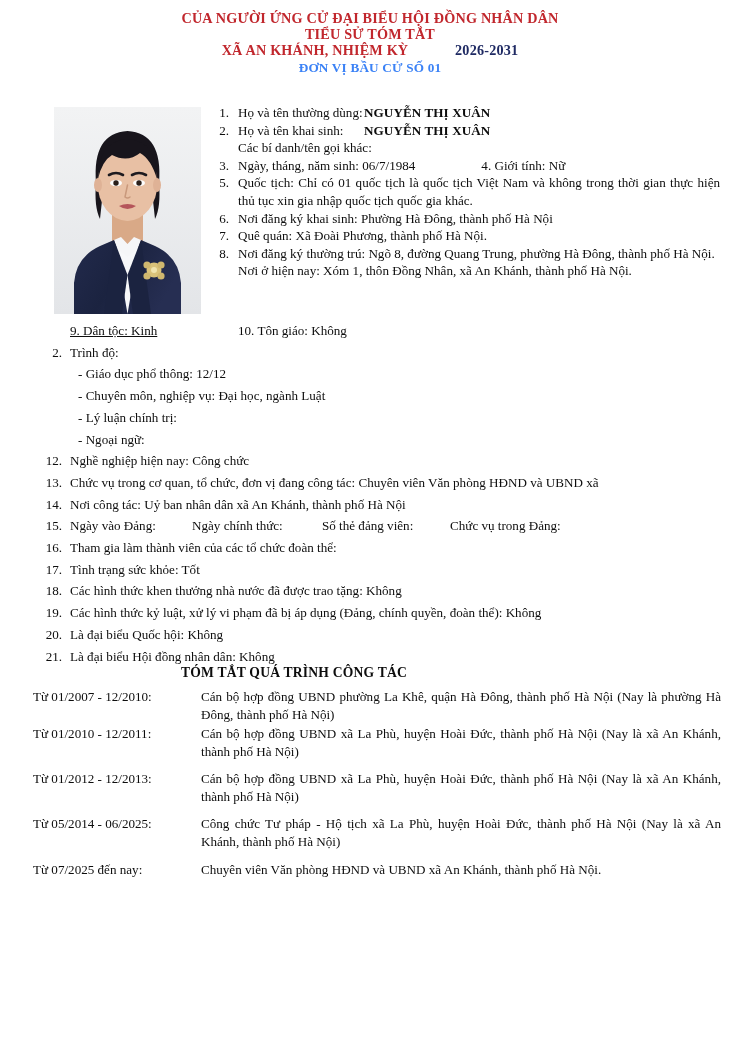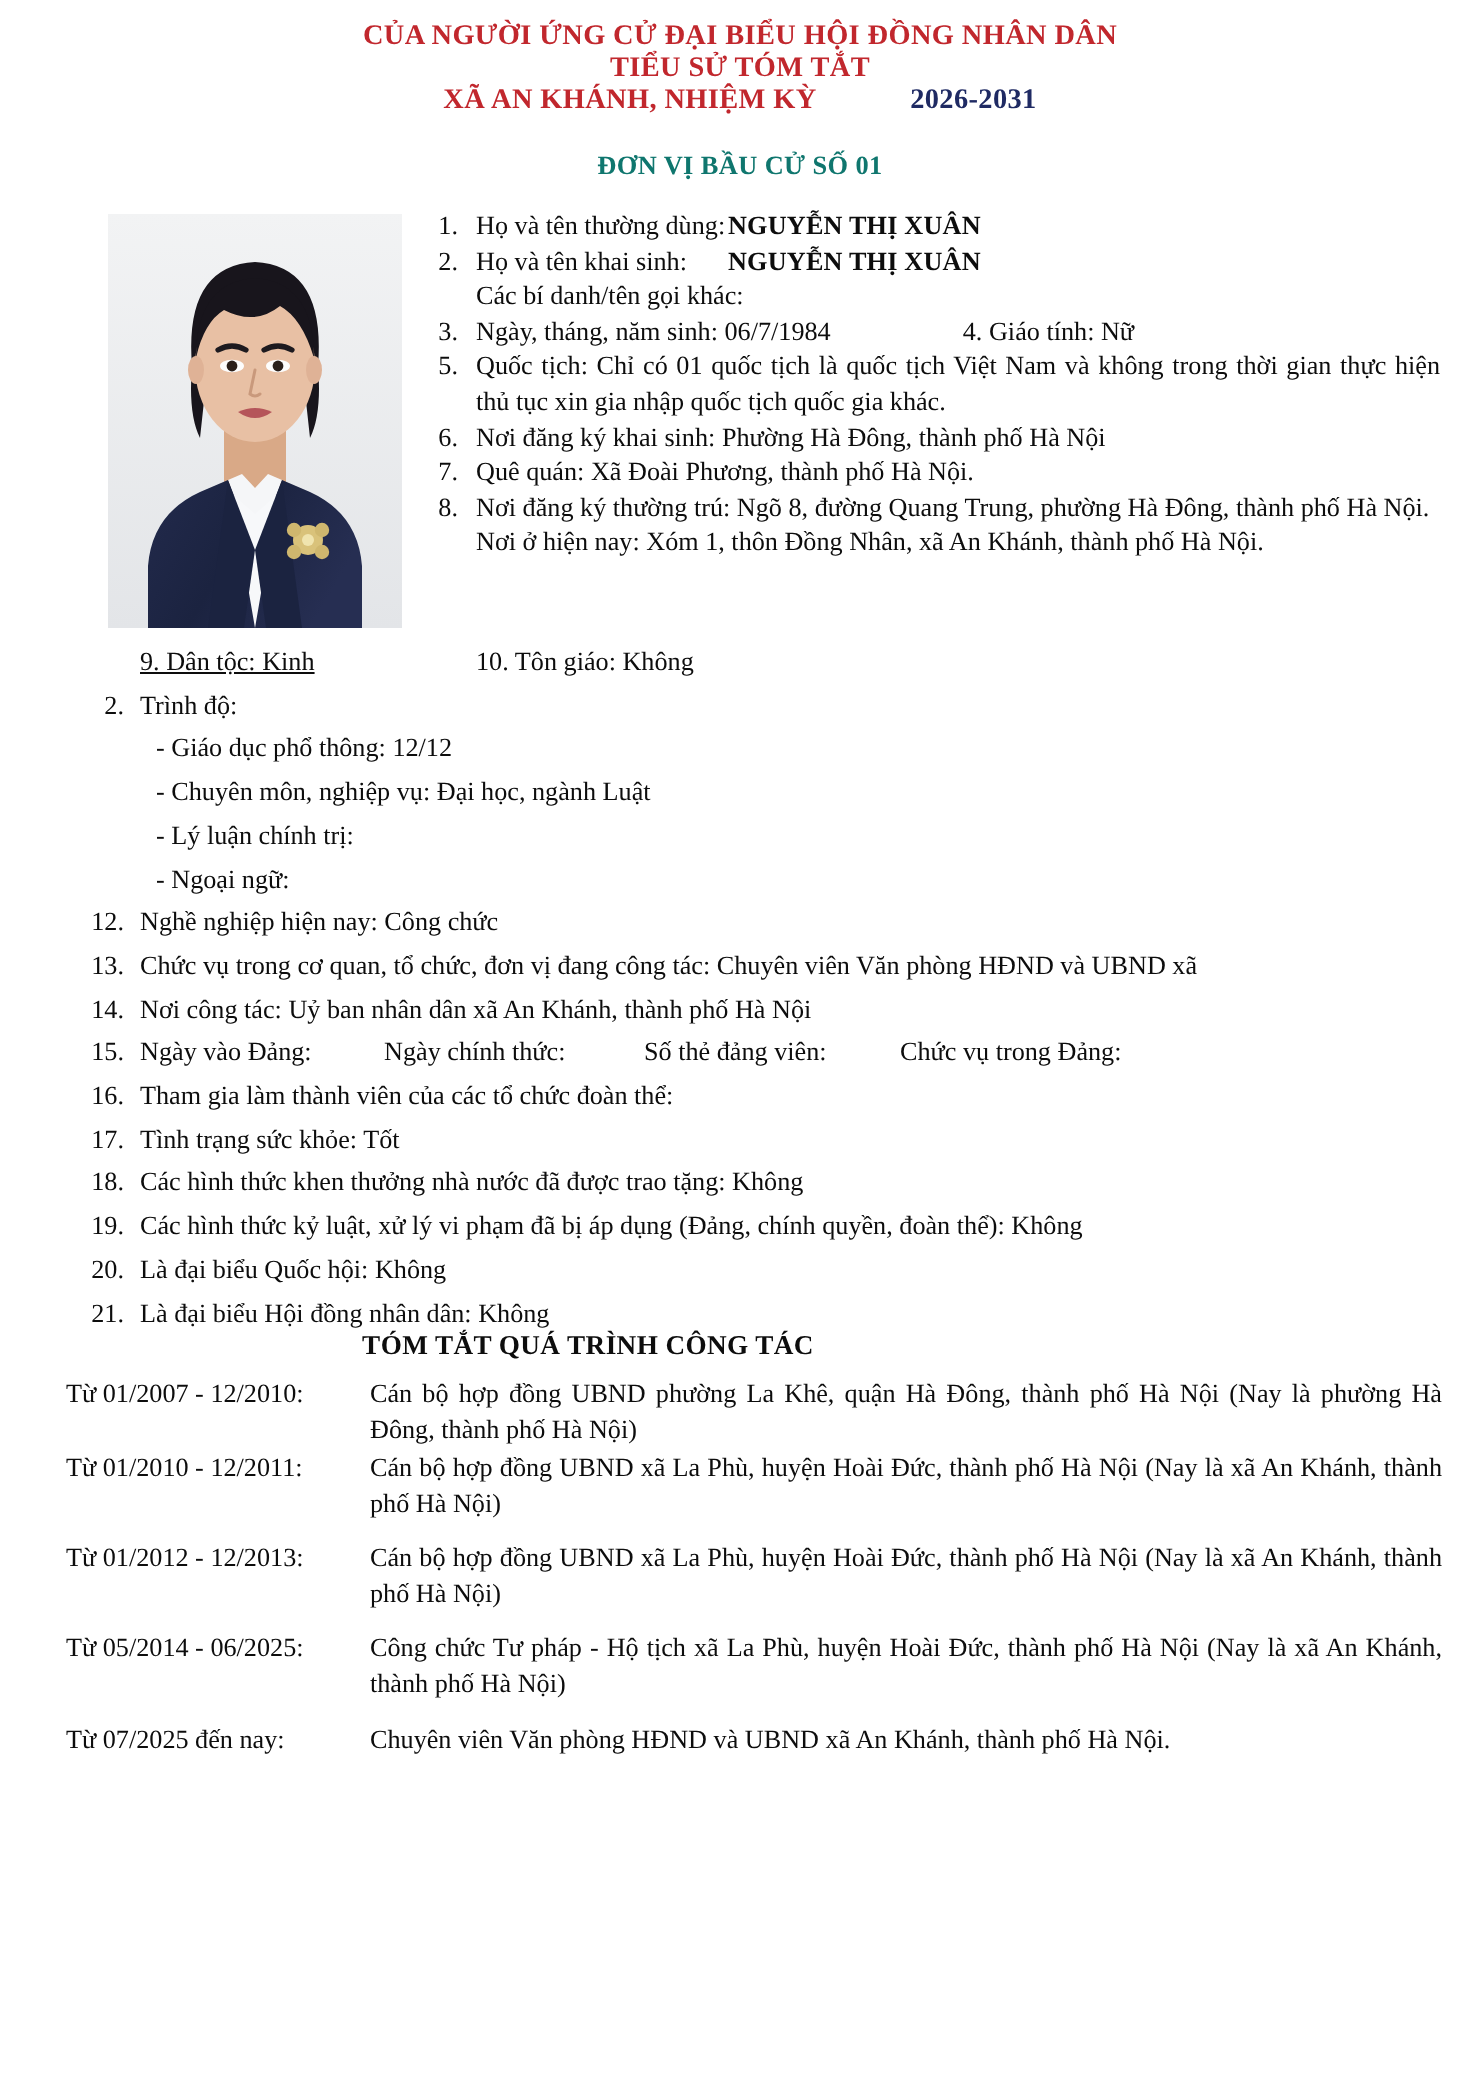--- a/index.html
+++ b/index.html
@@ -31,21 +31,21 @@
     line-height: 1.12;
   }
   .title-line {
     font-weight: bold;
     letter-spacing: 0.2px;
   }
   .t1 { font-size: 14.2px; color: #c1272d; }
   .t2 { font-size: 14.2px; color: #c1272d; }
   .t3 { font-size: 14.2px; color: #c1272d; }
   .t3 .years { color: #1f2a63; margin-left: 43px; }
-  .t4 { font-size: 13.2px; color: #0f766e; margin-top: 17px; }
+  .t4 { font-size: 13.2px; color: #3b82f6; margin-top: 2px; }
 
   
   .photo {
     position: absolute;
     left: 54px;
     top: 107px;
     width: 147px;
     height: 207px;
     overflow: hidden;
     background: #e9eaec;
@@ -134,20 +134,21 @@
   .c-row:first-child { margin-top: 0; }
   .c-row.tight { margin-top: 1px; }
   .c-date {
     flex: 0 0 152px;
     width: 152px;
   }
   .c-desc {
     flex: 1 1 auto;
     text-align: justify;
     padding-right: 2px;
+    margin-left: 16px;
   }
 </style>
 </head>
 <body>
 
 <div class="page">
 
   <div class="title-block">
     <div class="title-line t2">CỦA NGƯỜI ỨNG CỬ ĐẠI BIỂU HỘI ĐỒNG NHÂN DÂN</div>
     <div class="title-line t1">TIỂU SỬ TÓM TẮT</div>
@@ -224,21 +225,21 @@
       <div class="txt"><span class="lbl-w">Họ và tên khai sinh:</span><span class="bold-name">NGUYỄN THỊ XUÂN</span></div>
     </div>
 
     <div class="row">
       <div class="num"></div>
       <div class="txt">Các bí danh/tên gọi khác:</div>
     </div>
 
     <div class="row">
       <div class="num">3.</div>
-      <div class="txt"><span>Ngày, tháng, năm sinh: 06/7/1984</span><span class="gap-3"></span><span>4.</span> <span>Giáo tính: Nữ</span></div>
+      <div class="txt"><span>Ngày, tháng, năm sinh: 06/7/1984</span><span class="gap-3"></span><span>4.</span> <span>Giới tính: Nữ</span></div>
     </div>
 
     <div class="row">
       <div class="num">5.</div>
       <div class="txt j">Quốc tịch: Chỉ có 01 quốc tịch là quốc tịch Việt Nam và không trong thời gian thực hiện thủ tục xin gia nhập quốc tịch quốc gia khác.</div>
     </div>
 
     <div class="row">
       <div class="num">6.</div>
       <div class="txt">Nơi đăng ký khai sinh: Phường Hà Đông, thành phố Hà Nội</div>

